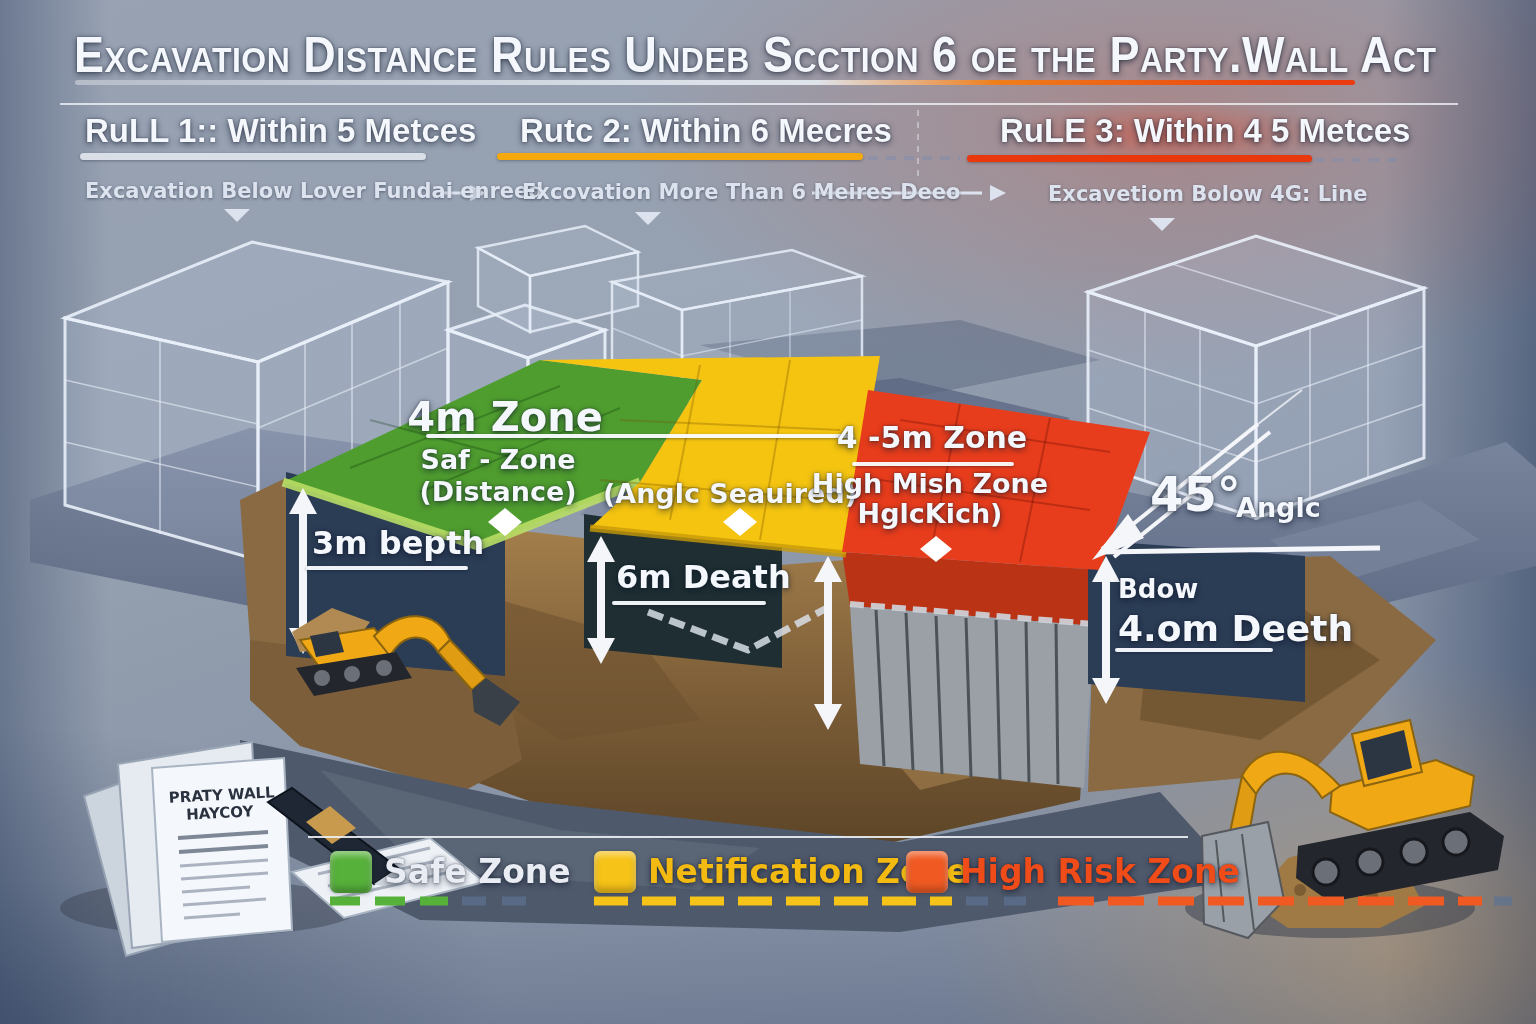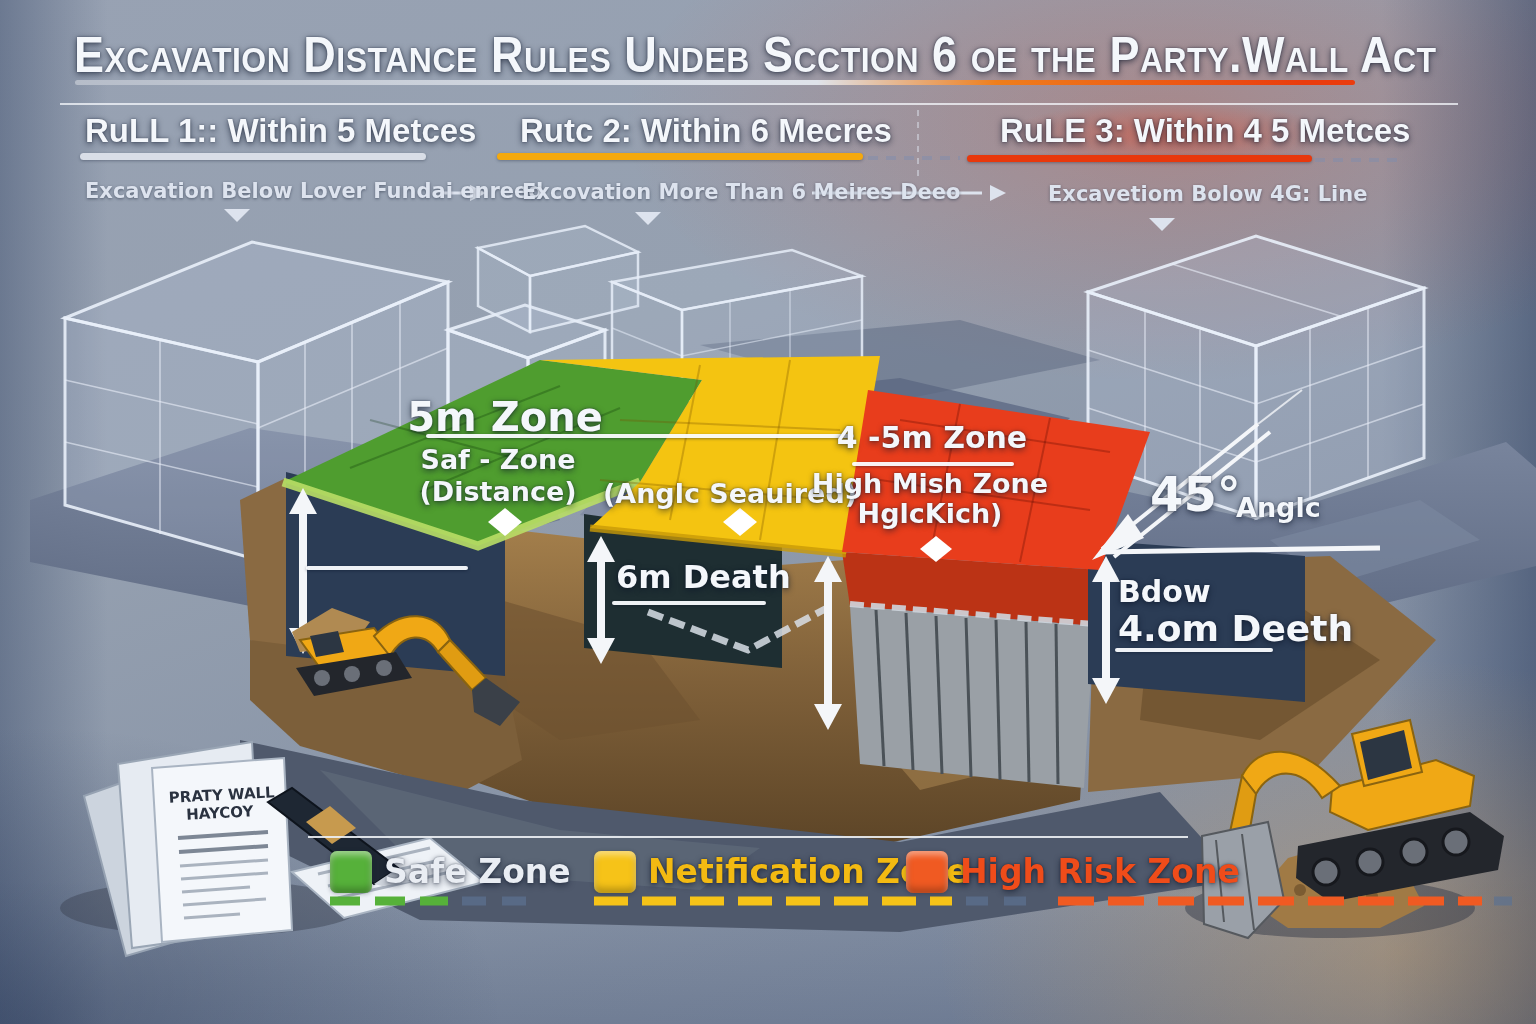--- a/index.html
+++ b/index.html
@@ -314,35 +314,36 @@
   <div class="lbl rule-sub" style="left:85px;top:179px">Excavation Below Lover Fundai enreed</div>
 
   <div class="lbl rule-h" style="left:520px;top:112px">Rutc 2: Within 6 Mecres</div>
   <div class="rule-underline" style="left: 497px; top: 153px; width: 366px; background-color: rgb(245, 169, 13);"></div>
   <div class="lbl rule-sub" style="left:522px;top:180px">Excovation More Than 6 Meires Deeo</div>
 
   <div class="lbl rule-h" style="left:1000px;top:112px">RuLE 3: Within 4 5 Metces</div>
   <div class="rule-underline" style="left: 967px; top: 155px; width: 345px; background-color: rgb(232, 56, 12);"></div>
   <div class="lbl rule-sub" style="left:1048px;top:182px">Excavetiom Bolow 4G: Line</div>
 
-  <div class="lbl zone-h" style="left:505px;top:394px">5m Zone</div>
+  <div class="lbl zone-h" style="left:505px;top:394px">4m Zone</div>
   <div class="wline" style="left:426px;top:434px;width:428px"></div>
   <div class="lbl zone-sub" style="left:498px;top:444px">Saf - Zone</div>
   <div class="lbl zone-sub" style="left:498px;top:476px">(Distance)</div>
   <div class="lbl zone-sub" style="left:730px;top:478px">(Anglc Seauired)</div>
 
   <div class="lbl zone-h" style="left:932px;top:420px;font-size:30px">4 -5m Zone</div>
   <div class="wline" style="left:852px;top:462px;width:162px"></div>
   <div class="lbl zone-sub" style="left:930px;top:468px">High Mish Zone</div>
   <div class="lbl zone-sub" style="left:930px;top:498px">HglcKich)</div>
 
+  <div class="lbl depth" style="left:312px;top:524px">3m bepth</div>
   <div class="wline" style="left:306px;top:566px;width:162px"></div>
   <div class="lbl depth" style="left:616px;top:558px">6m Death</div>
   <div class="wline" style="left:612px;top:601px;width:154px"></div>
-  <div class="lbl depth" style="left:1118px;top:574px;font-size:30px">Bdow</div>
+  <div class="lbl depth" style="left:1118px;top:574px;font-size:26px">Bdow</div>
   <div class="lbl depth" style="left:1118px;top:608px;font-size:36px">4.om Deeth</div>
   <div class="wline" style="left:1115px;top:648px;width:158px"></div>
 
   <div class="lbl angle-num" style="left:1150px;top:466px">45°</div>
   <div class="lbl angle-word" style="left:1236px;top:492px">Anglc</div>
 
   <div class="legend-swatch" style="left: 330px; top: 851px; background-color: rgb(86, 177, 58);"></div>
   <div class="lbl legend-label" style="left: 384px; top: 852px; color: rgb(233, 237, 243);">Safe Zone</div>
   <div class="legend-swatch" style="left: 594px; top: 851px; background-color: rgb(246, 195, 24);"></div>
   <div class="lbl legend-label" style="left: 648px; top: 852px; color: rgb(243, 186, 18);">Netification Zone</div>

